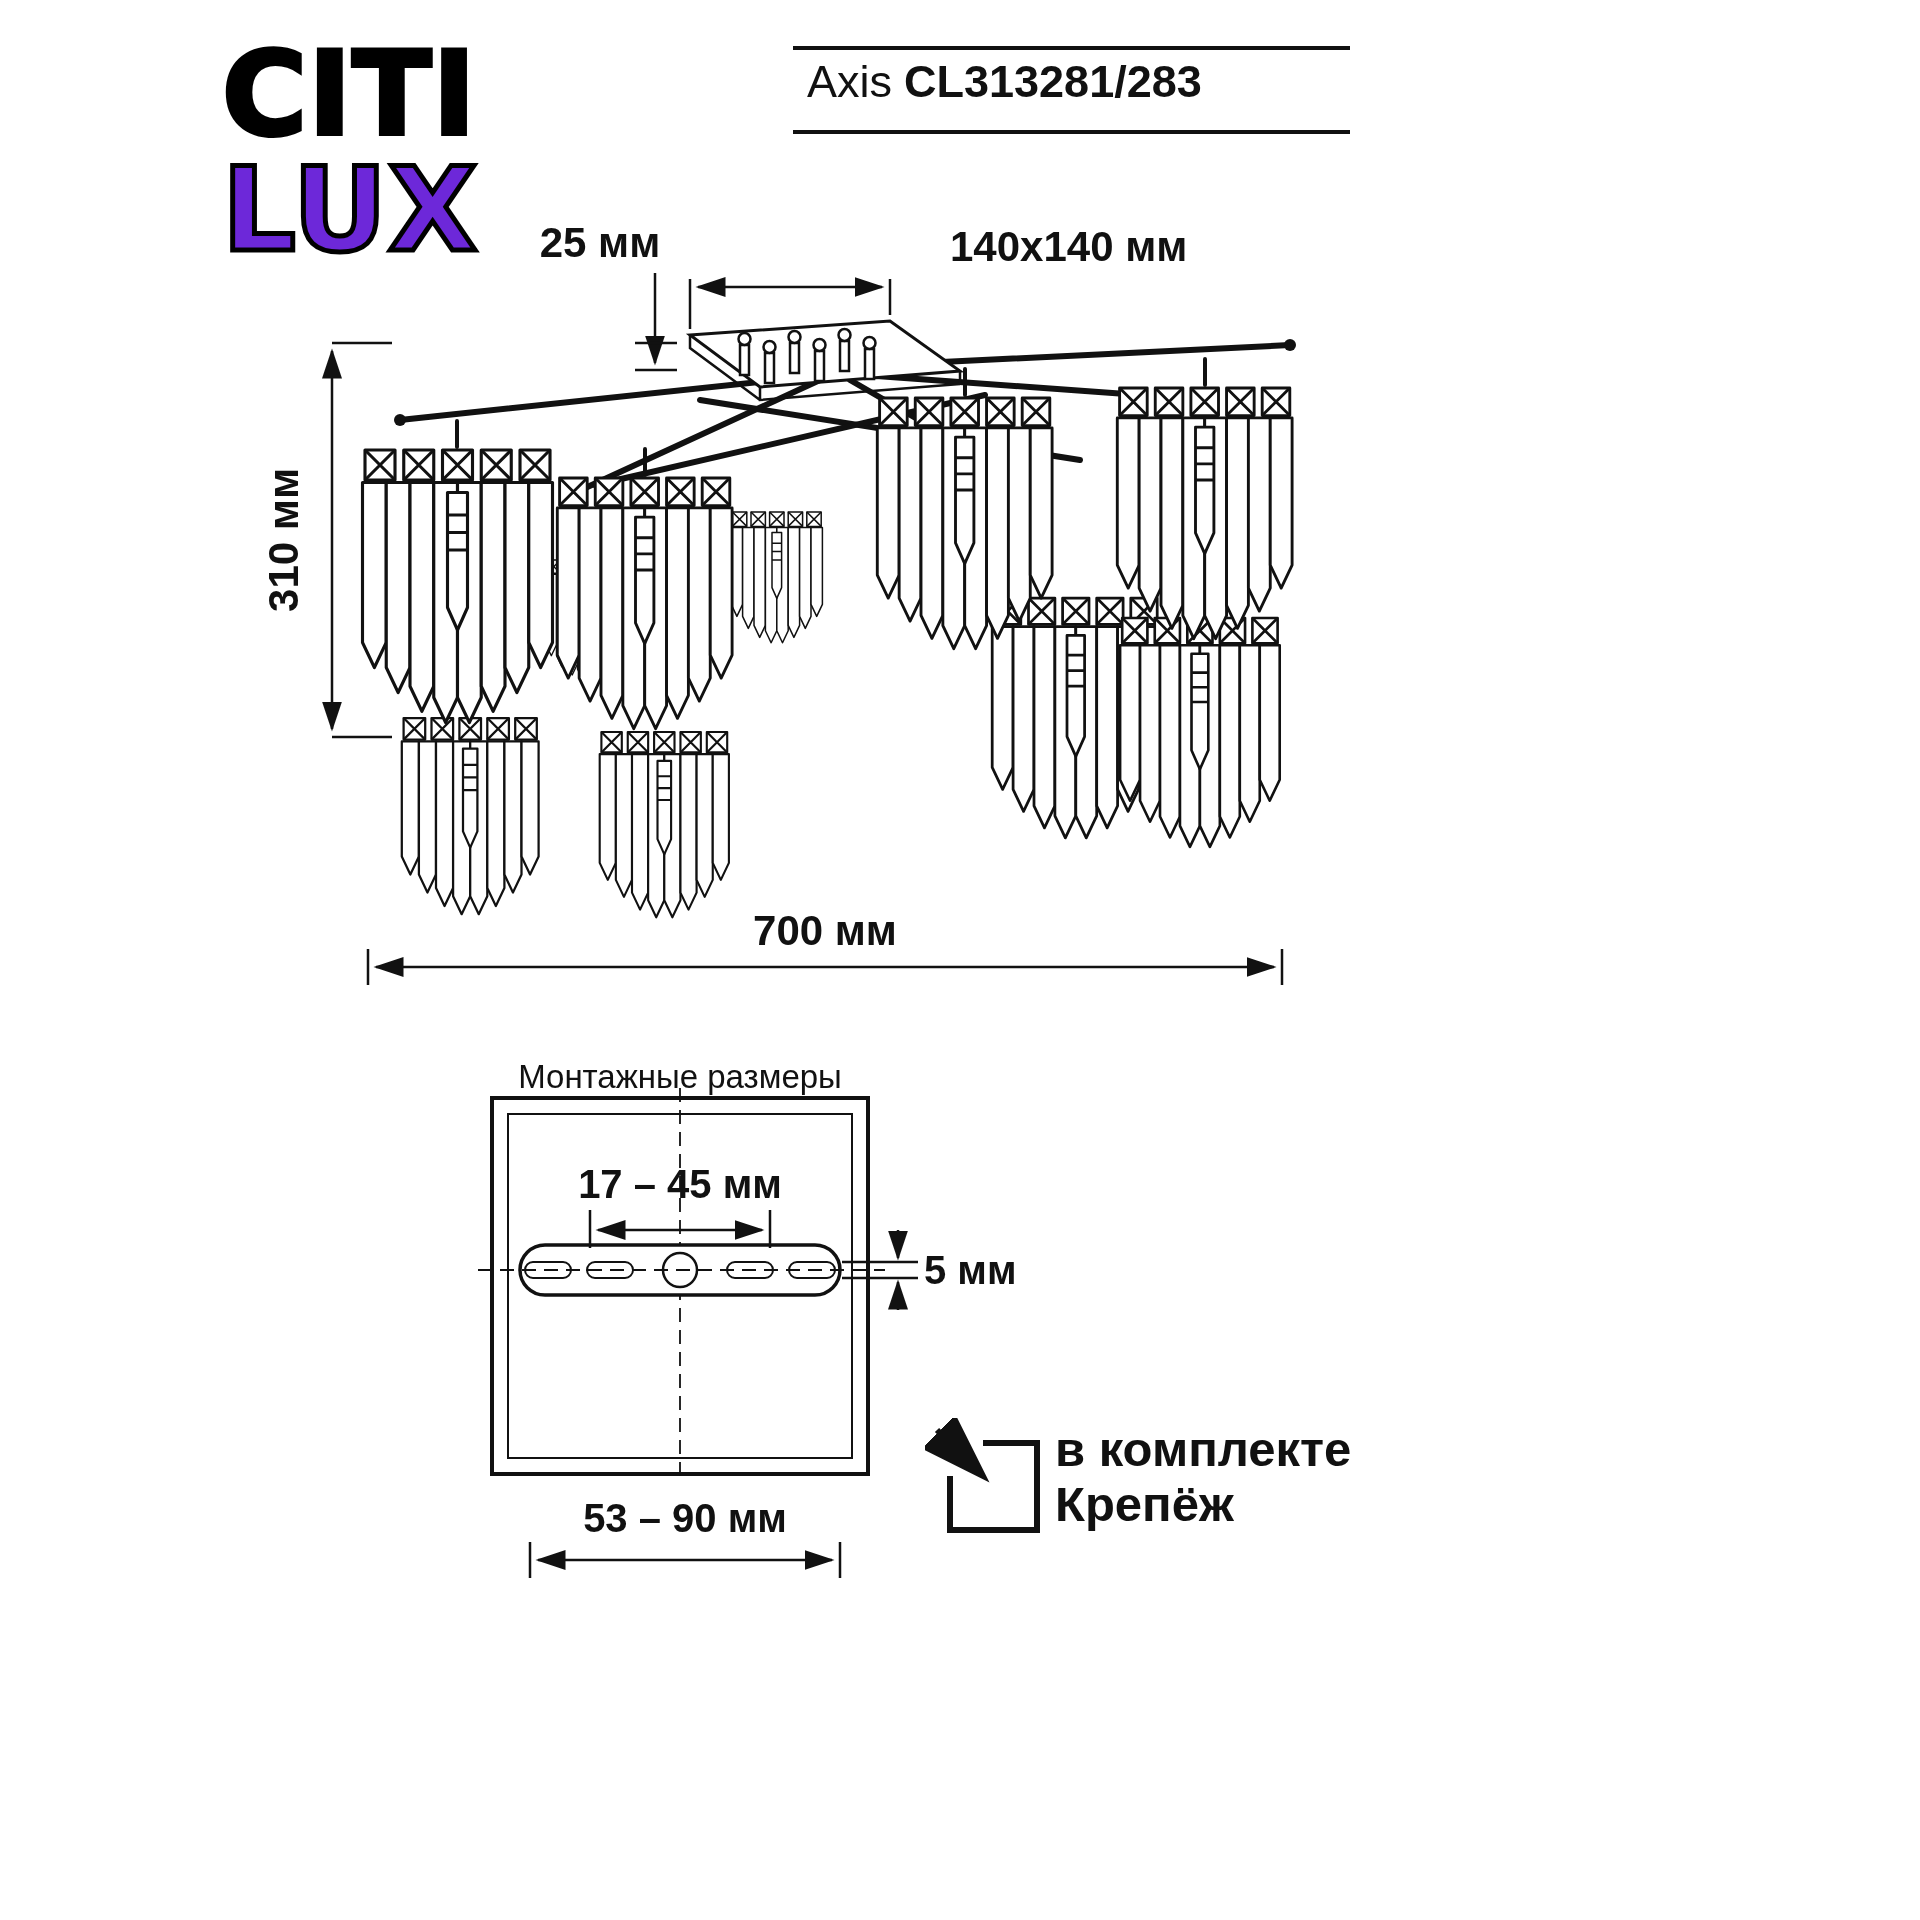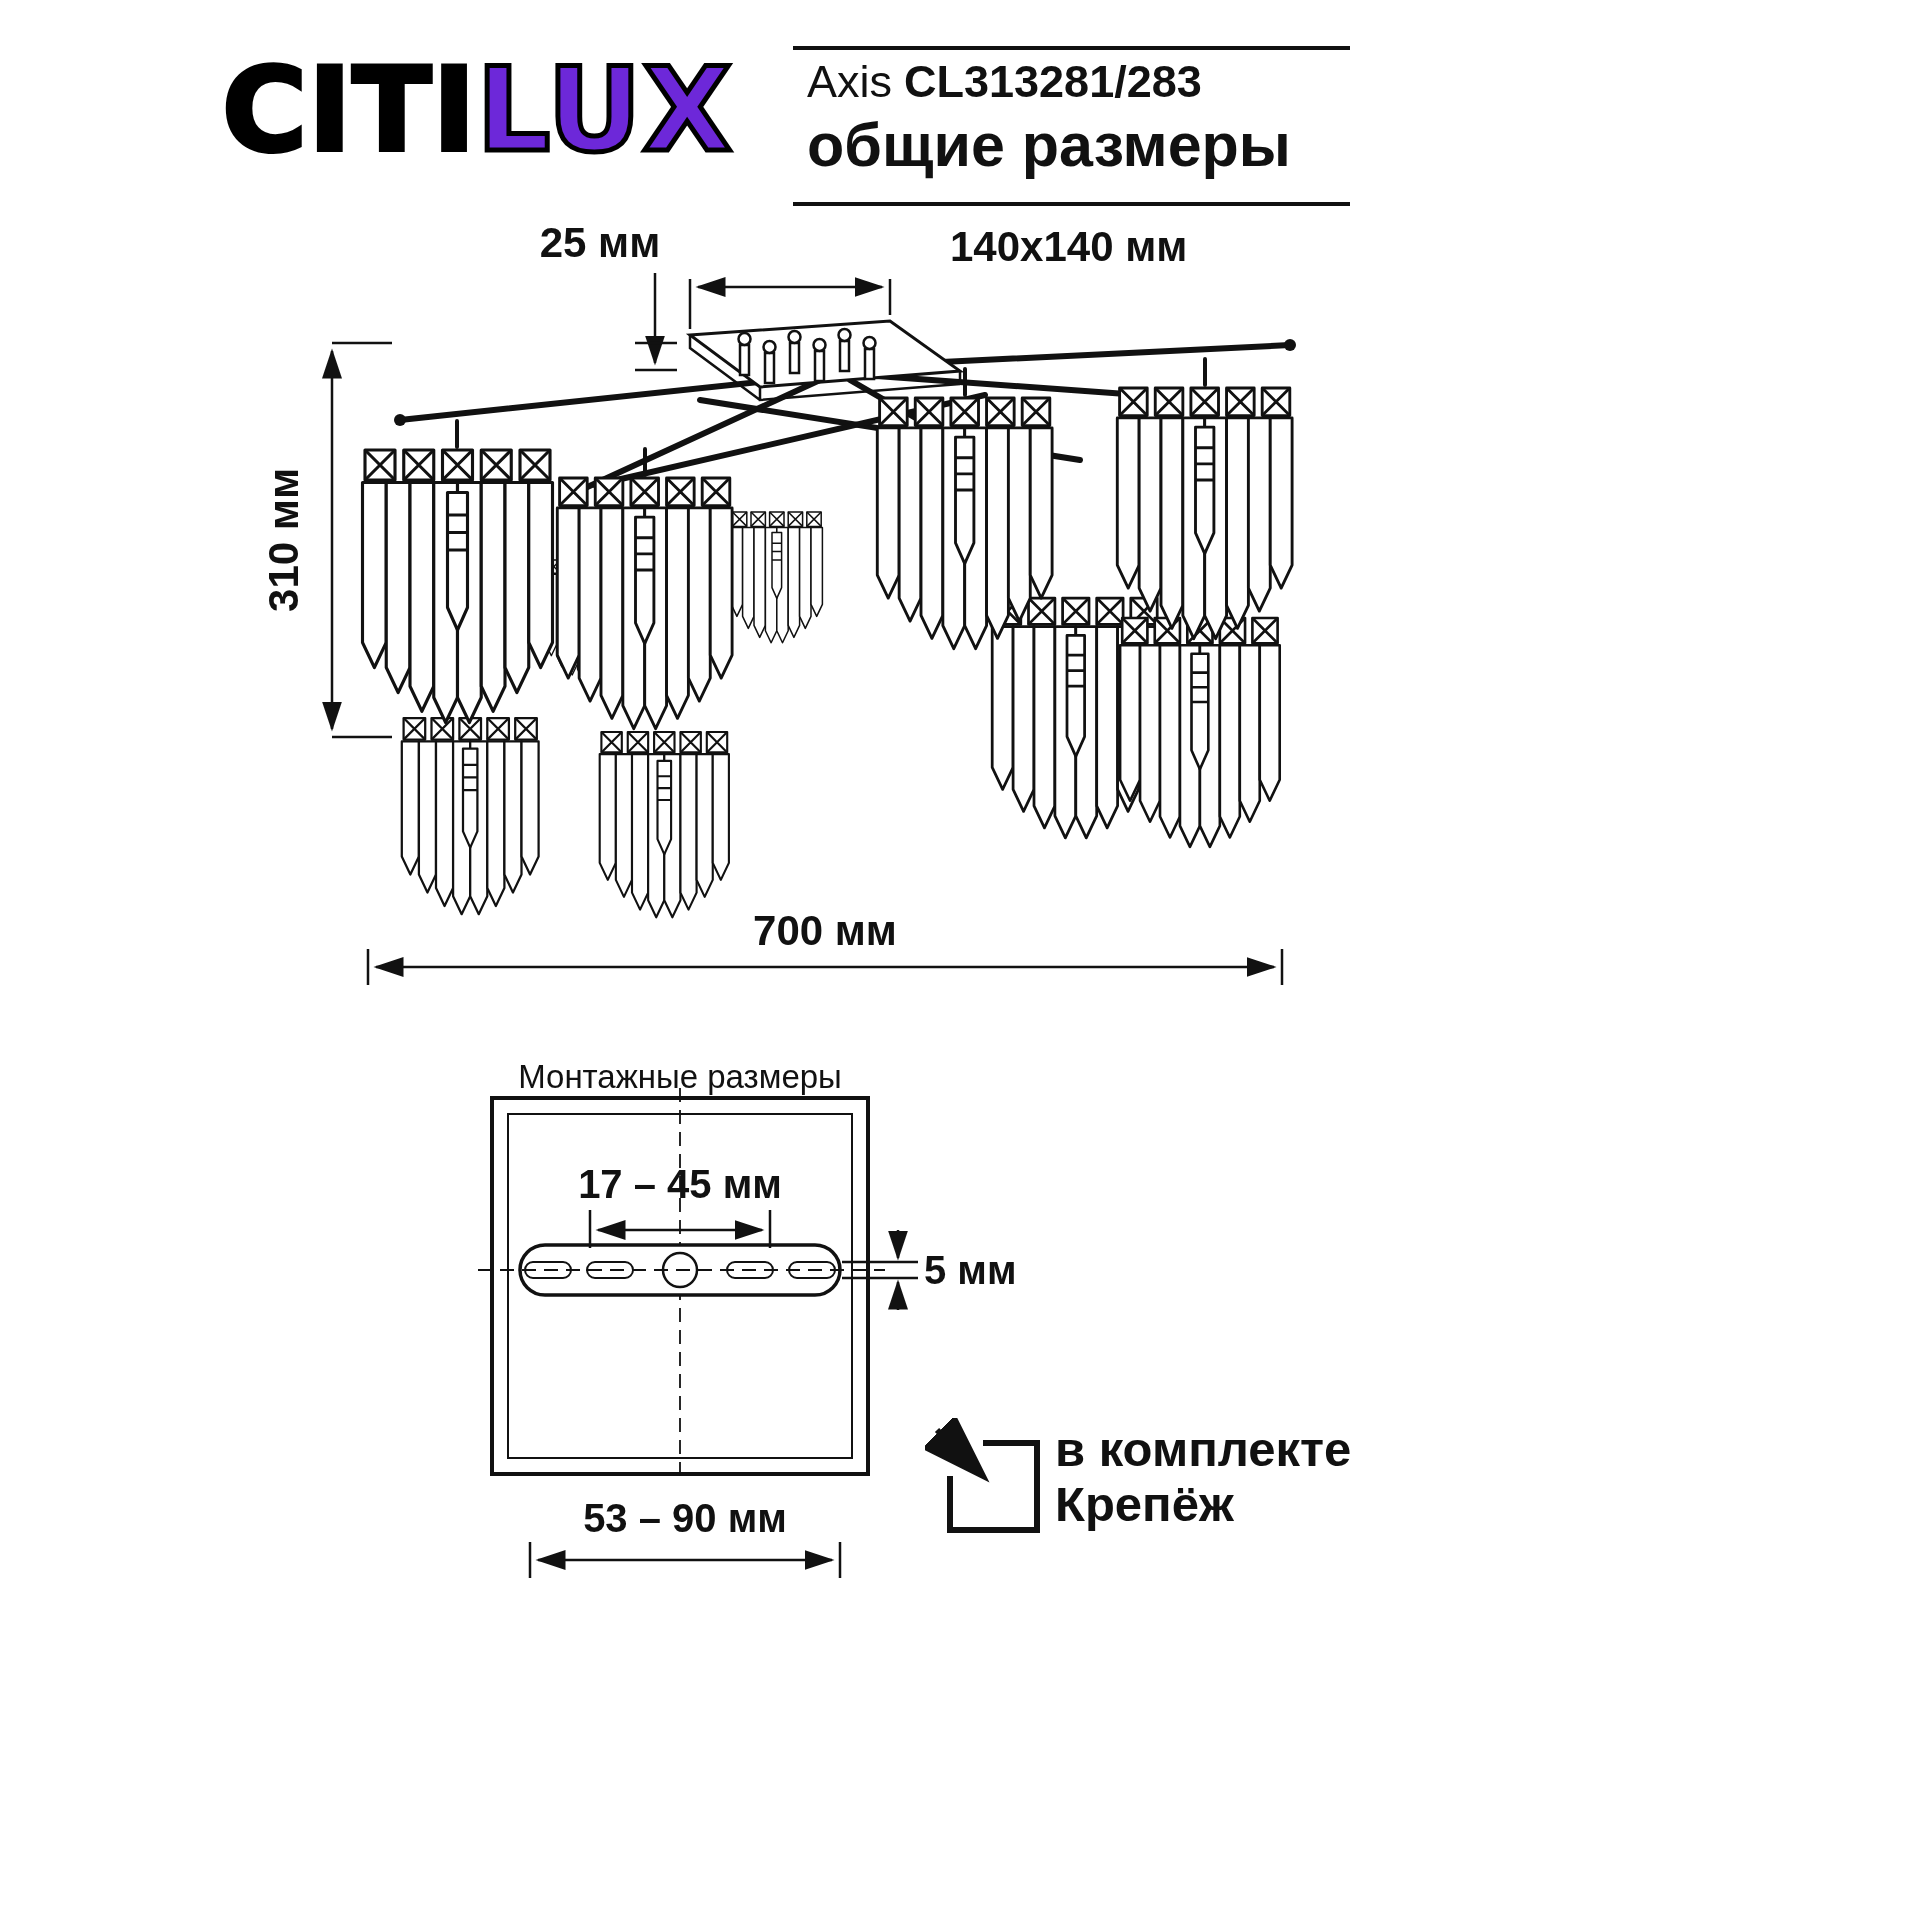--- a/index.html
+++ b/index.html
@@ -1,21 +1,21 @@
 <!DOCTYPE html>
 <html><head>
 <meta charset="utf-8">
 <style>
   html,body{margin:0;padding:0;background:#fff;}
   .page{
     position:relative;width:1920px;height:1920px;background:#fff;
     font-family:"Liberation Sans","DejaVu Sans",sans-serif;color:#111;overflow:hidden;
   }
   
-  .logo{position:absolute;left:222px;top:36px;height:132px;display:flex;align-items:flex-end;}
+  .logo{position:absolute;left:222px;top:36px;height:132px;display:flex;align-items:flex-start;flex-direction:column;}
   .logo span{font-size:116px;font-weight:800;line-height:1;letter-spacing:1px;font-family:"DejaVu Sans",sans-serif;}
   .logo-solid{color:#000;-webkit-text-stroke:4px #000;}
   .logo-outline{color:#6d28d9;-webkit-text-stroke:5px #000;}
   .title-block{
     position:absolute;left:793px;top:46px;width:557px;
     border-top:4px solid #111;border-bottom:4px solid #111;
     padding:6px 0 22px 14px;box-sizing:border-box;
   }
   .model{font-size:45px;font-weight:500;white-space:nowrap;}
   .model .code{font-weight:700;margin-left:12px;}
@@ -37,21 +37,20 @@
 
   <div class="logo">
     <span class="logo-solid">CITI</span>
       <span class="logo-outline">LUX</span>
   </div>
 
   <div class="title-block">
     <div class="model">
       <span>Axis</span><span class="code">CL313281/283</span>
     </div>
-    <div class="subtitle">общие размеры</div>
   </div>
 
   <svg class="main-svg" width="1100" height="830" viewBox="0 0 1100 830">
     <defs>
       <marker id="ar1" markerWidth="13" markerHeight="10" refX="11" refY="4" orient="auto-start-reverse">
         <path d="M0,0 L12,4 L0,8 Z" fill="#111"></path>
       </marker>
       <g id="shade" stroke="#111" stroke-width="2.5" fill="#fff" stroke-linejoin="round">
 
         <path d="M4,0h24v24h-24Z"></path>

